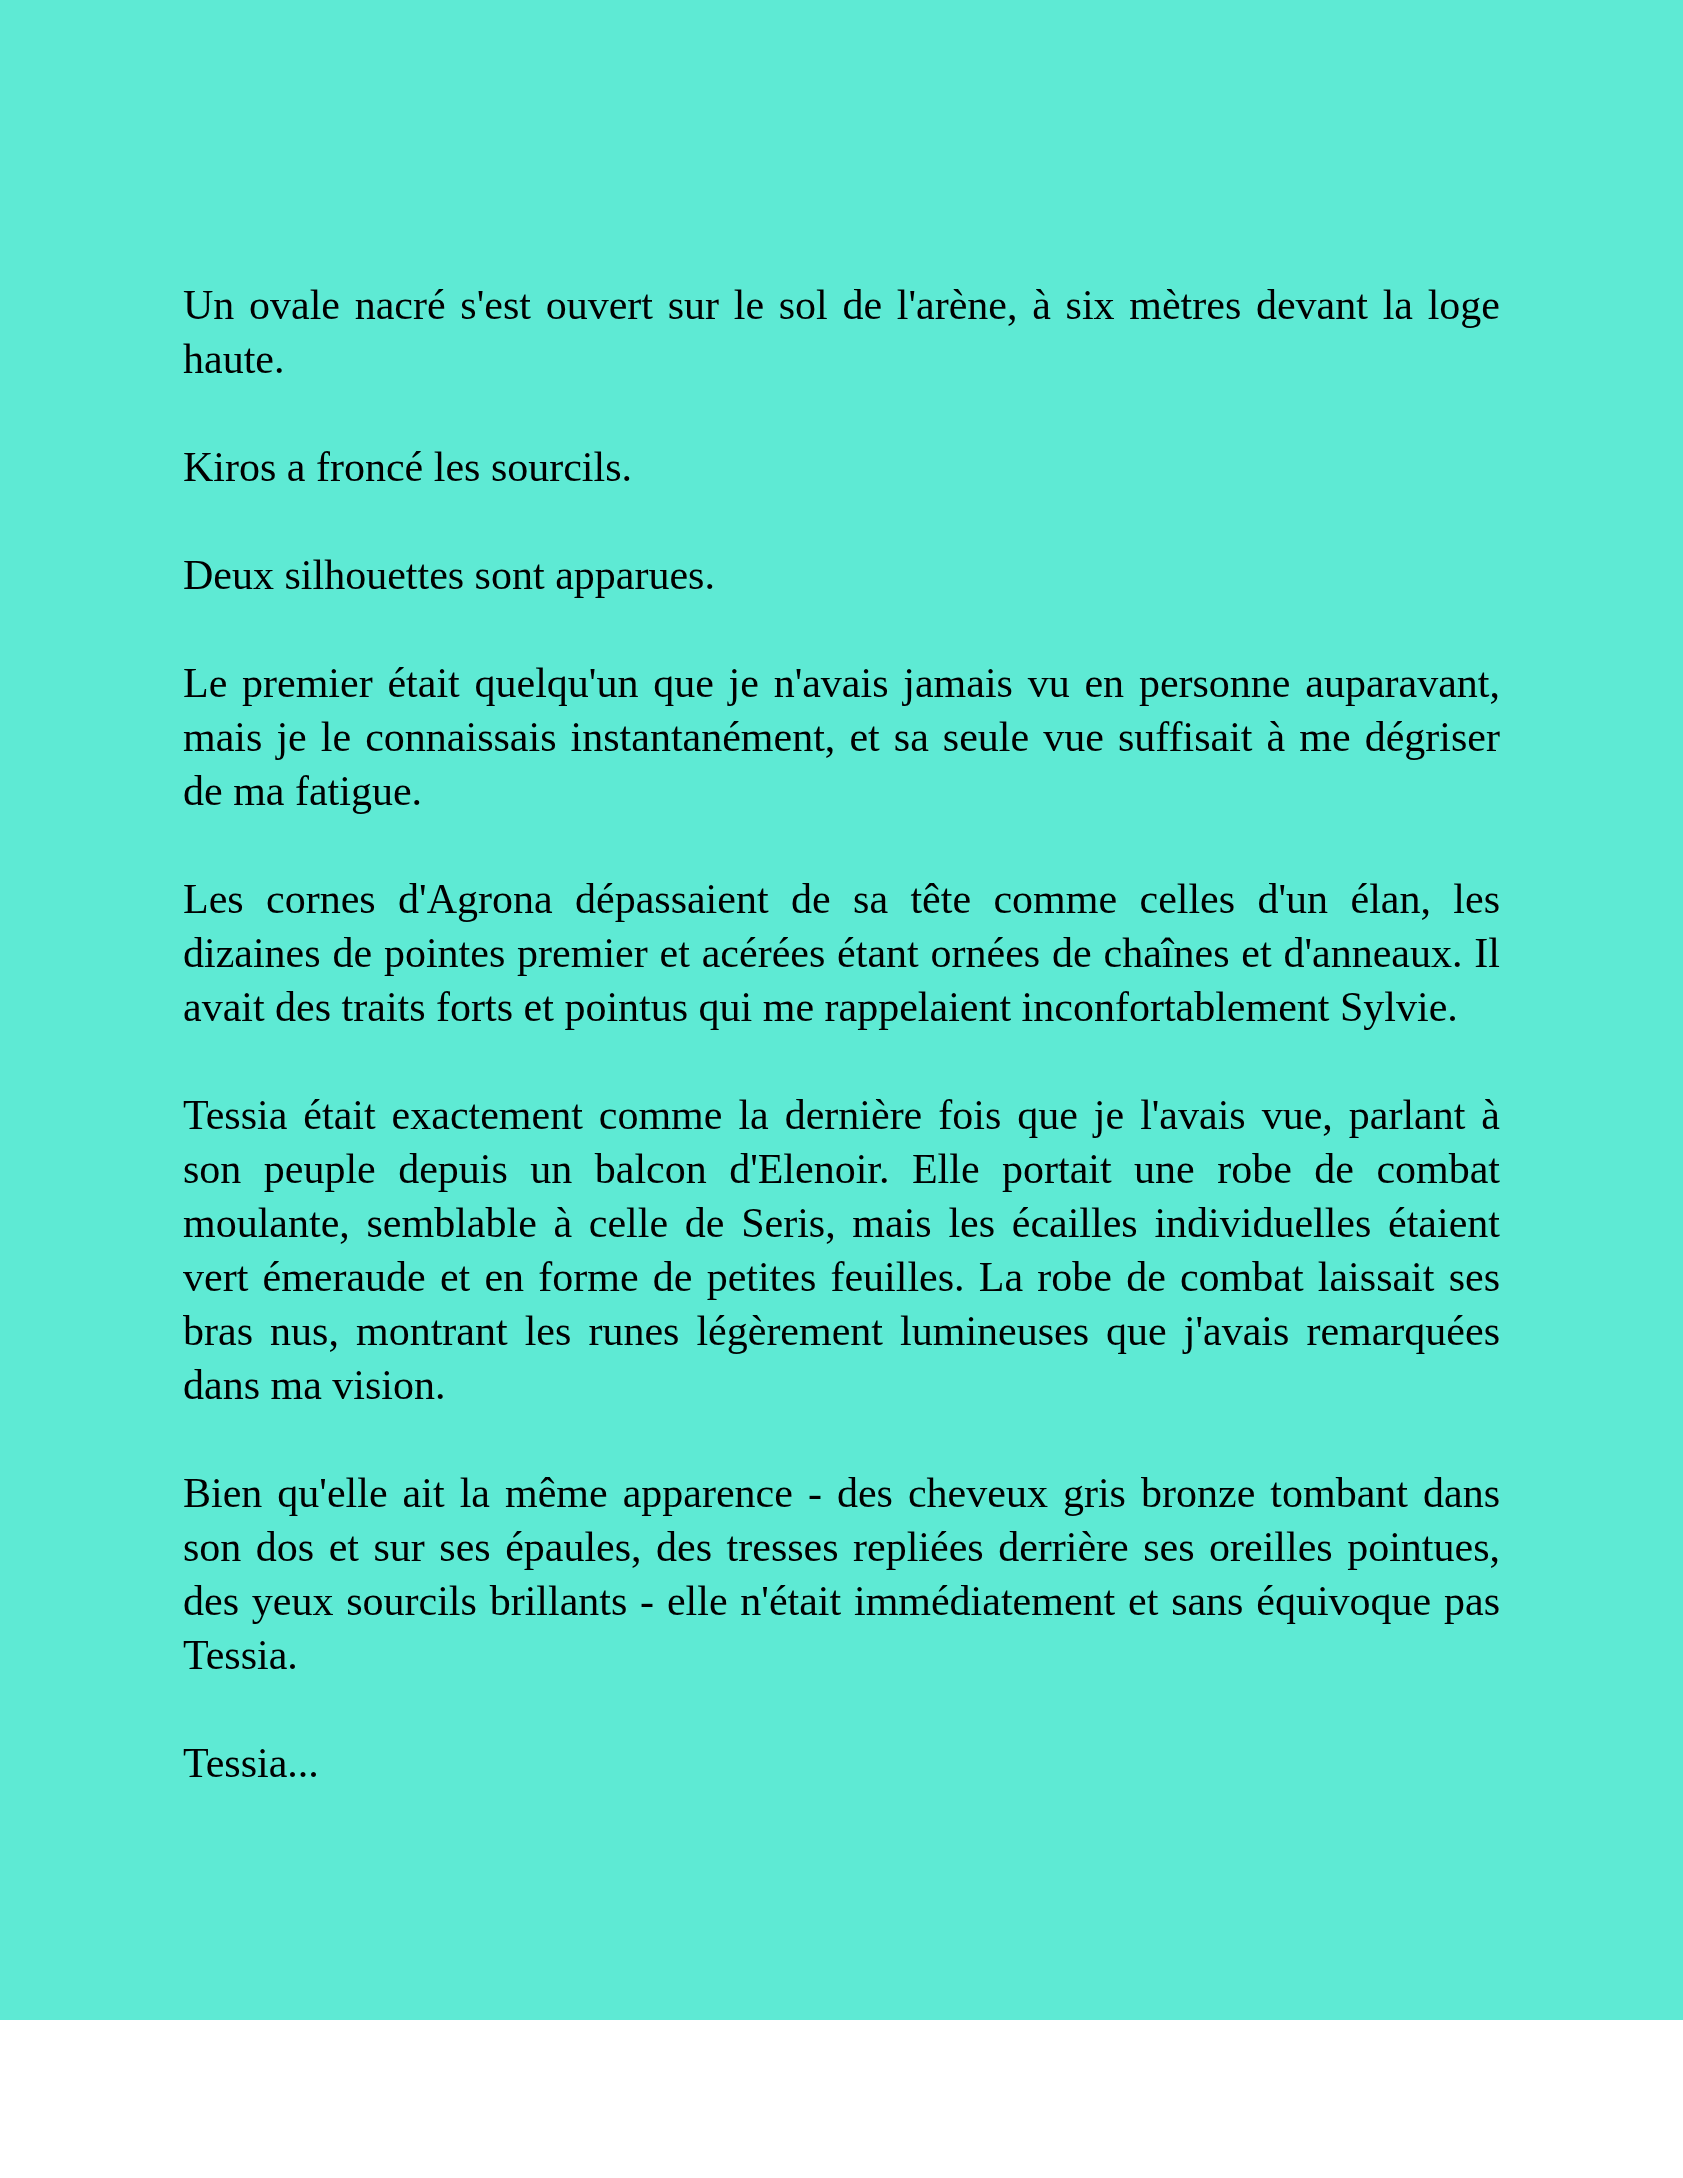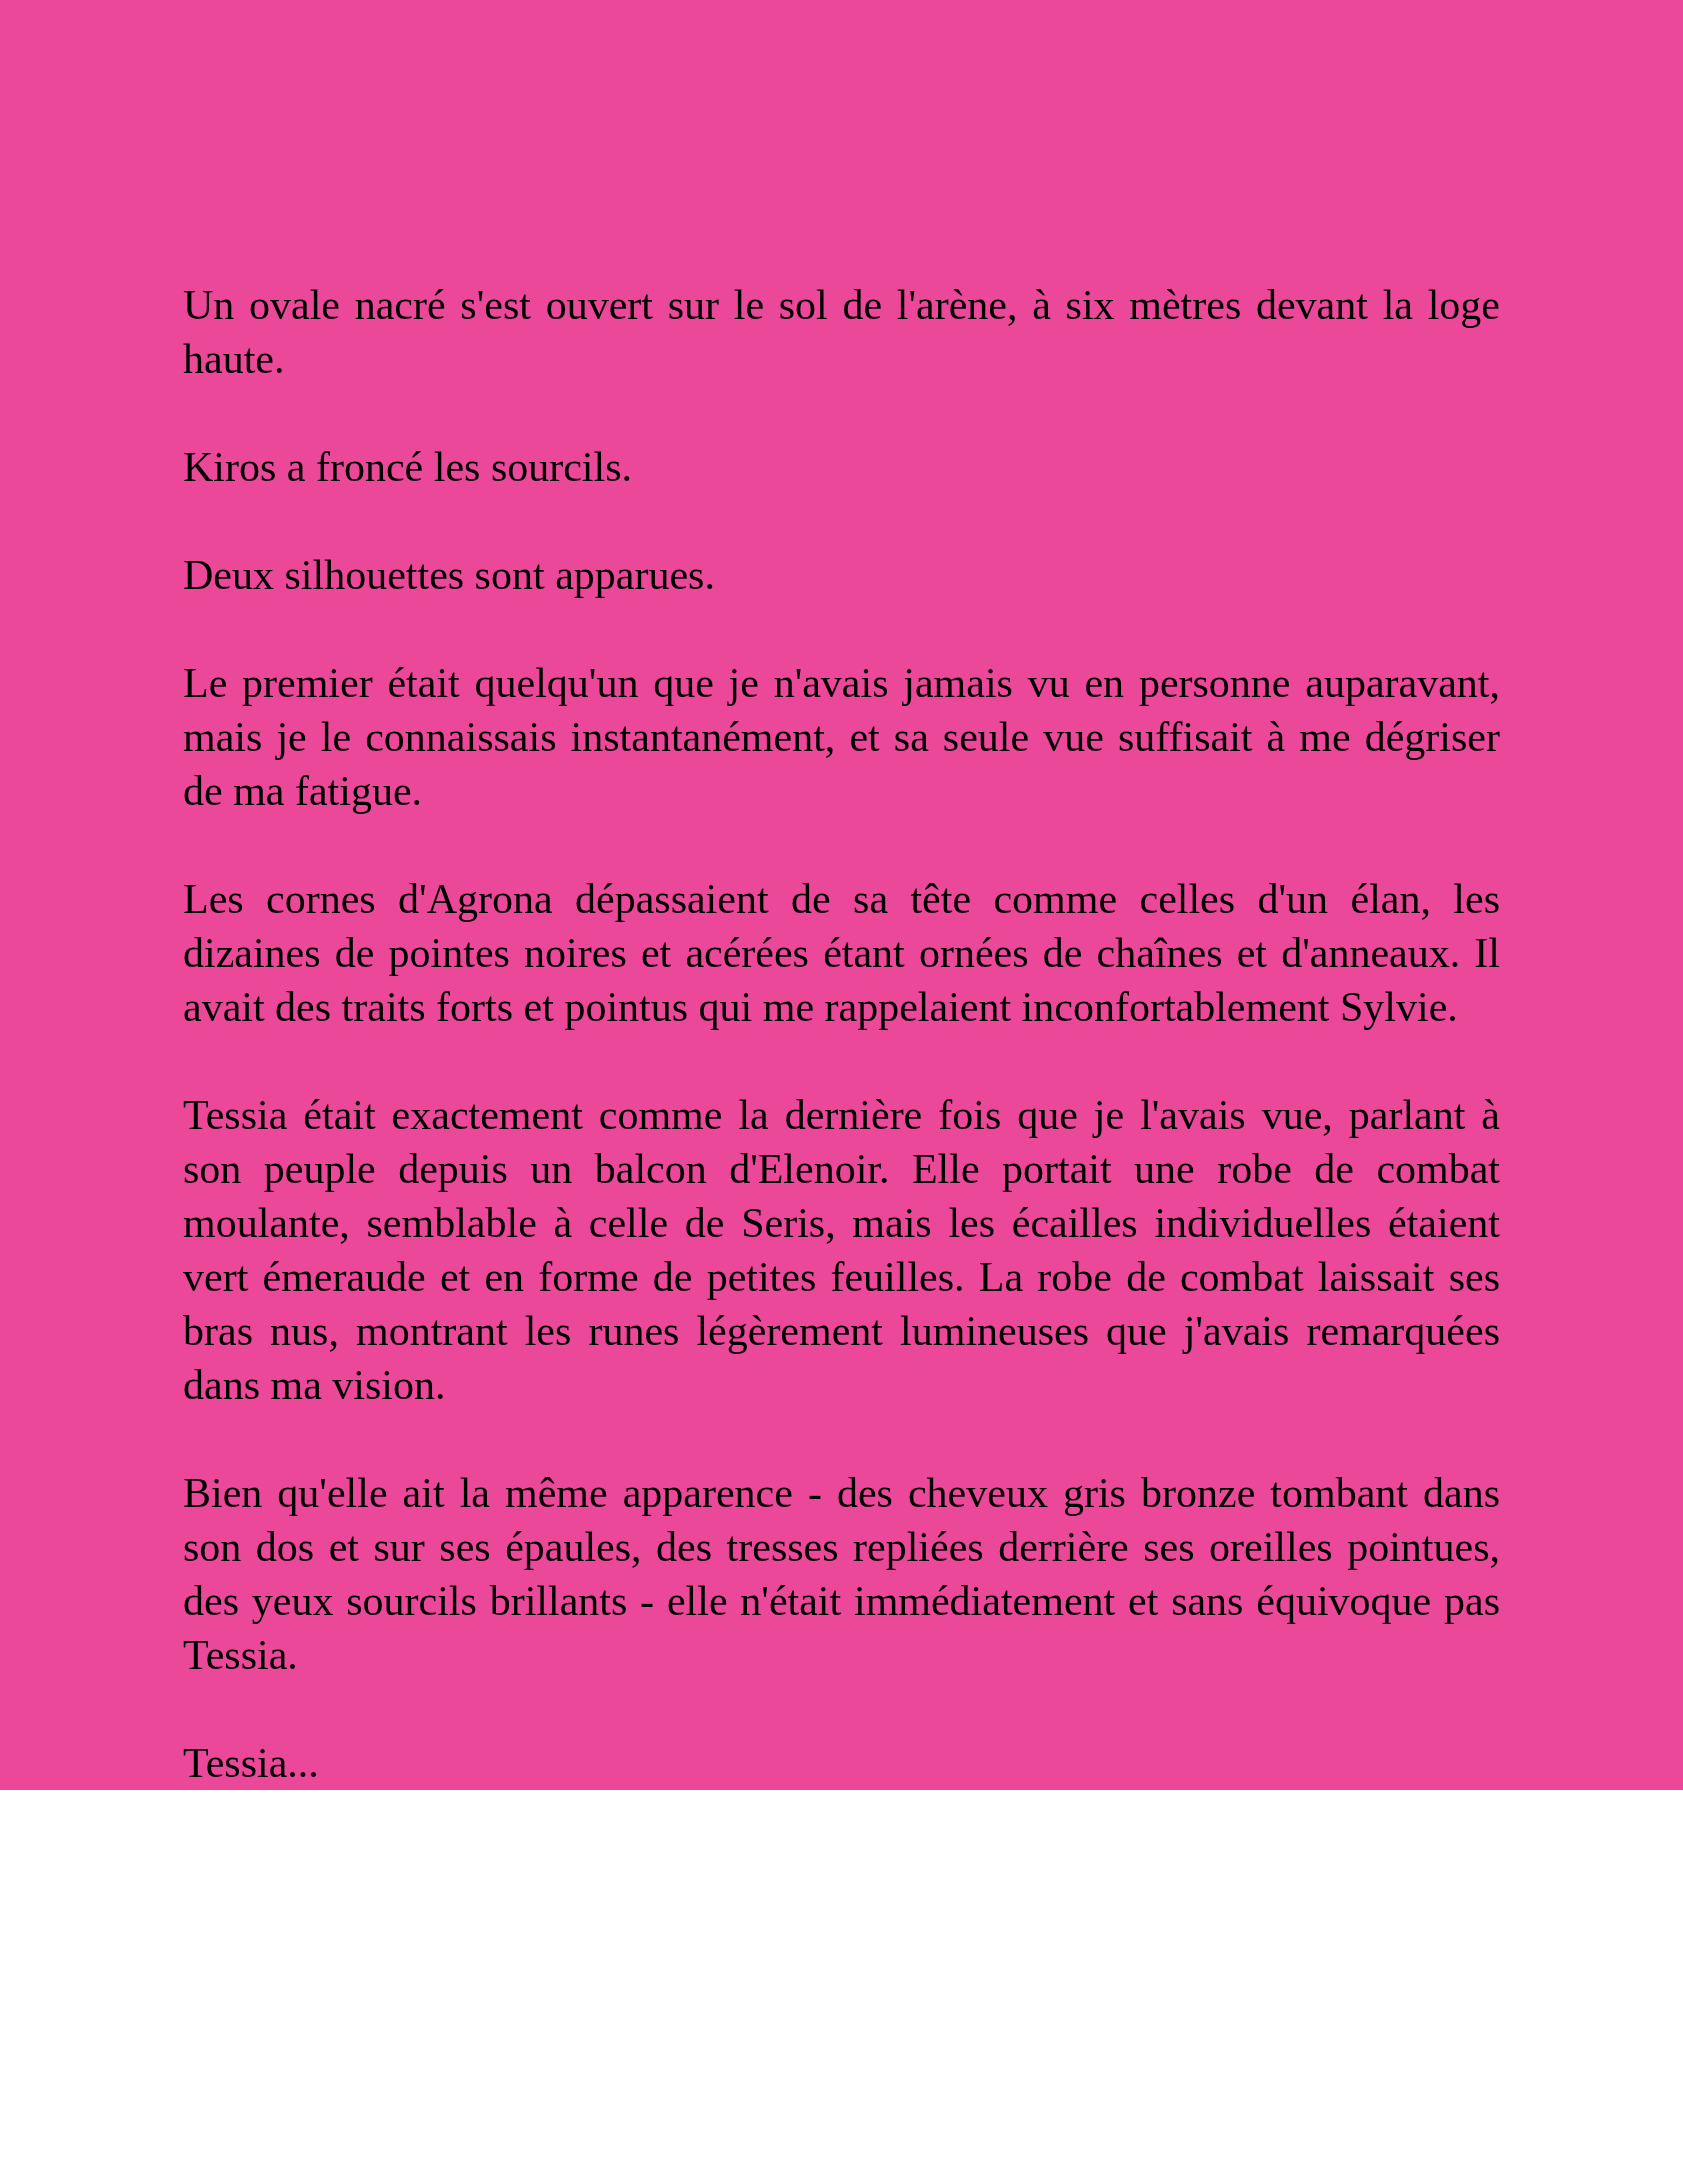--- a/index.html
+++ b/index.html
@@ -3,22 +3,22 @@
 <meta charset="utf-8">
 <style>
   html, body {
     margin: 0;
     padding: 0;
     background: #ffffff;
   }
   .page {
     position: relative;
     width: 1683px;
-    height: 1790px;
-    background: #ec4899;
+    height: 2020px;
+    background: #5eead4;
     overflow: hidden;
   }
   .text-block {
     position: absolute;
     left: 183px;
     top: 278px;
     width: 1317px;
   }
   .text-block p {
     margin: 0 0 54px 0;
@@ -35,19 +35,19 @@
 </style>
 </head>
 <body>
 
 <div class="page">
   <div class="text-block">
     <p>Un ovale nacré s'est ouvert sur le sol de l'arène, à six mètres devant la loge haute.</p>
     <p>Kiros a froncé les sourcils.</p>
     <p>Deux silhouettes sont apparues.</p>
     <p>Le premier était quelqu'un que je n'avais jamais vu en personne auparavant, mais je le connaissais instantanément, et sa seule vue suffisait à me dégriser de ma fatigue.</p>
-    <p>Les cornes d'Agrona dépassaient de sa tête comme celles d'un élan, les dizaines de pointes noires et acérées étant ornées de chaînes et d'anneaux. Il avait des traits forts et pointus qui me rappelaient inconfortablement Sylvie.</p>
+    <p>Les cornes d'Agrona dépassaient de sa tête comme celles d'un élan, les dizaines de pointes premier et acérées étant ornées de chaînes et d'anneaux. Il avait des traits forts et pointus qui me rappelaient inconfortablement Sylvie.</p>
     <p>Tessia était exactement comme la dernière fois que je l'avais vue, parlant à son peuple depuis un balcon d'Elenoir. Elle portait une robe de combat moulante, semblable à celle de Seris, mais les écailles individuelles étaient vert émeraude et en forme de petites feuilles. La robe de combat laissait ses bras nus, montrant les runes légèrement lumineuses que j'avais remarquées dans ma vision.</p>
     <p>Bien qu'elle ait la même apparence - des cheveux gris bronze tombant dans son dos et sur ses épaules, des tresses repliées derrière ses oreilles pointues, des yeux sourcils brillants - elle n'était immédiatement et sans équivoque pas Tessia.</p>
     <p>Tessia...</p>
   </div>
 </div>
 
 
 </body></html>

